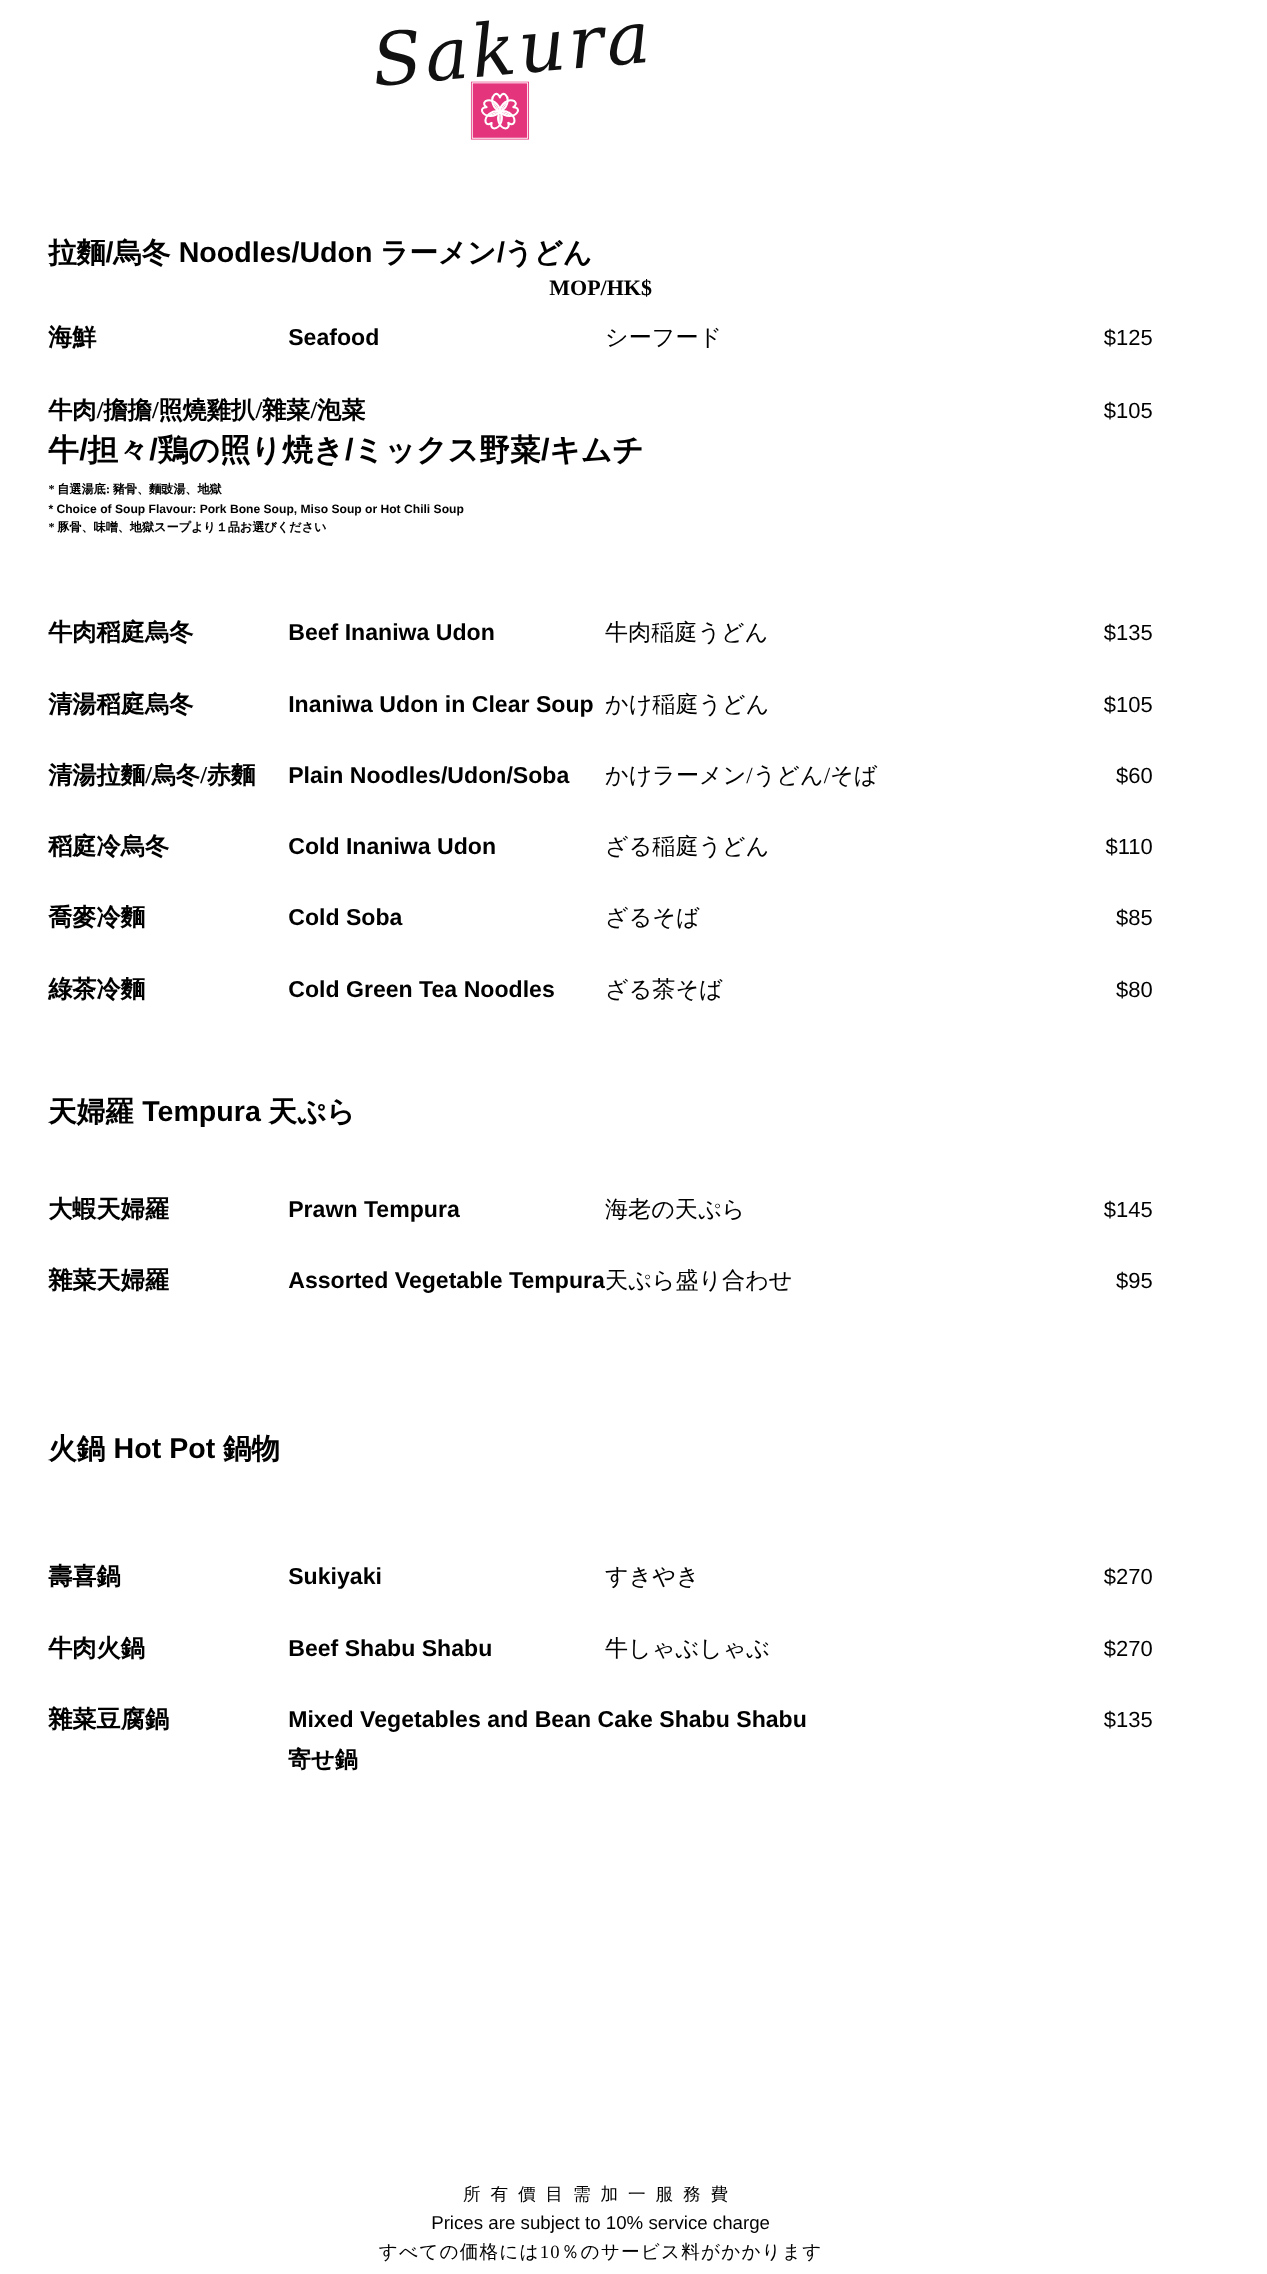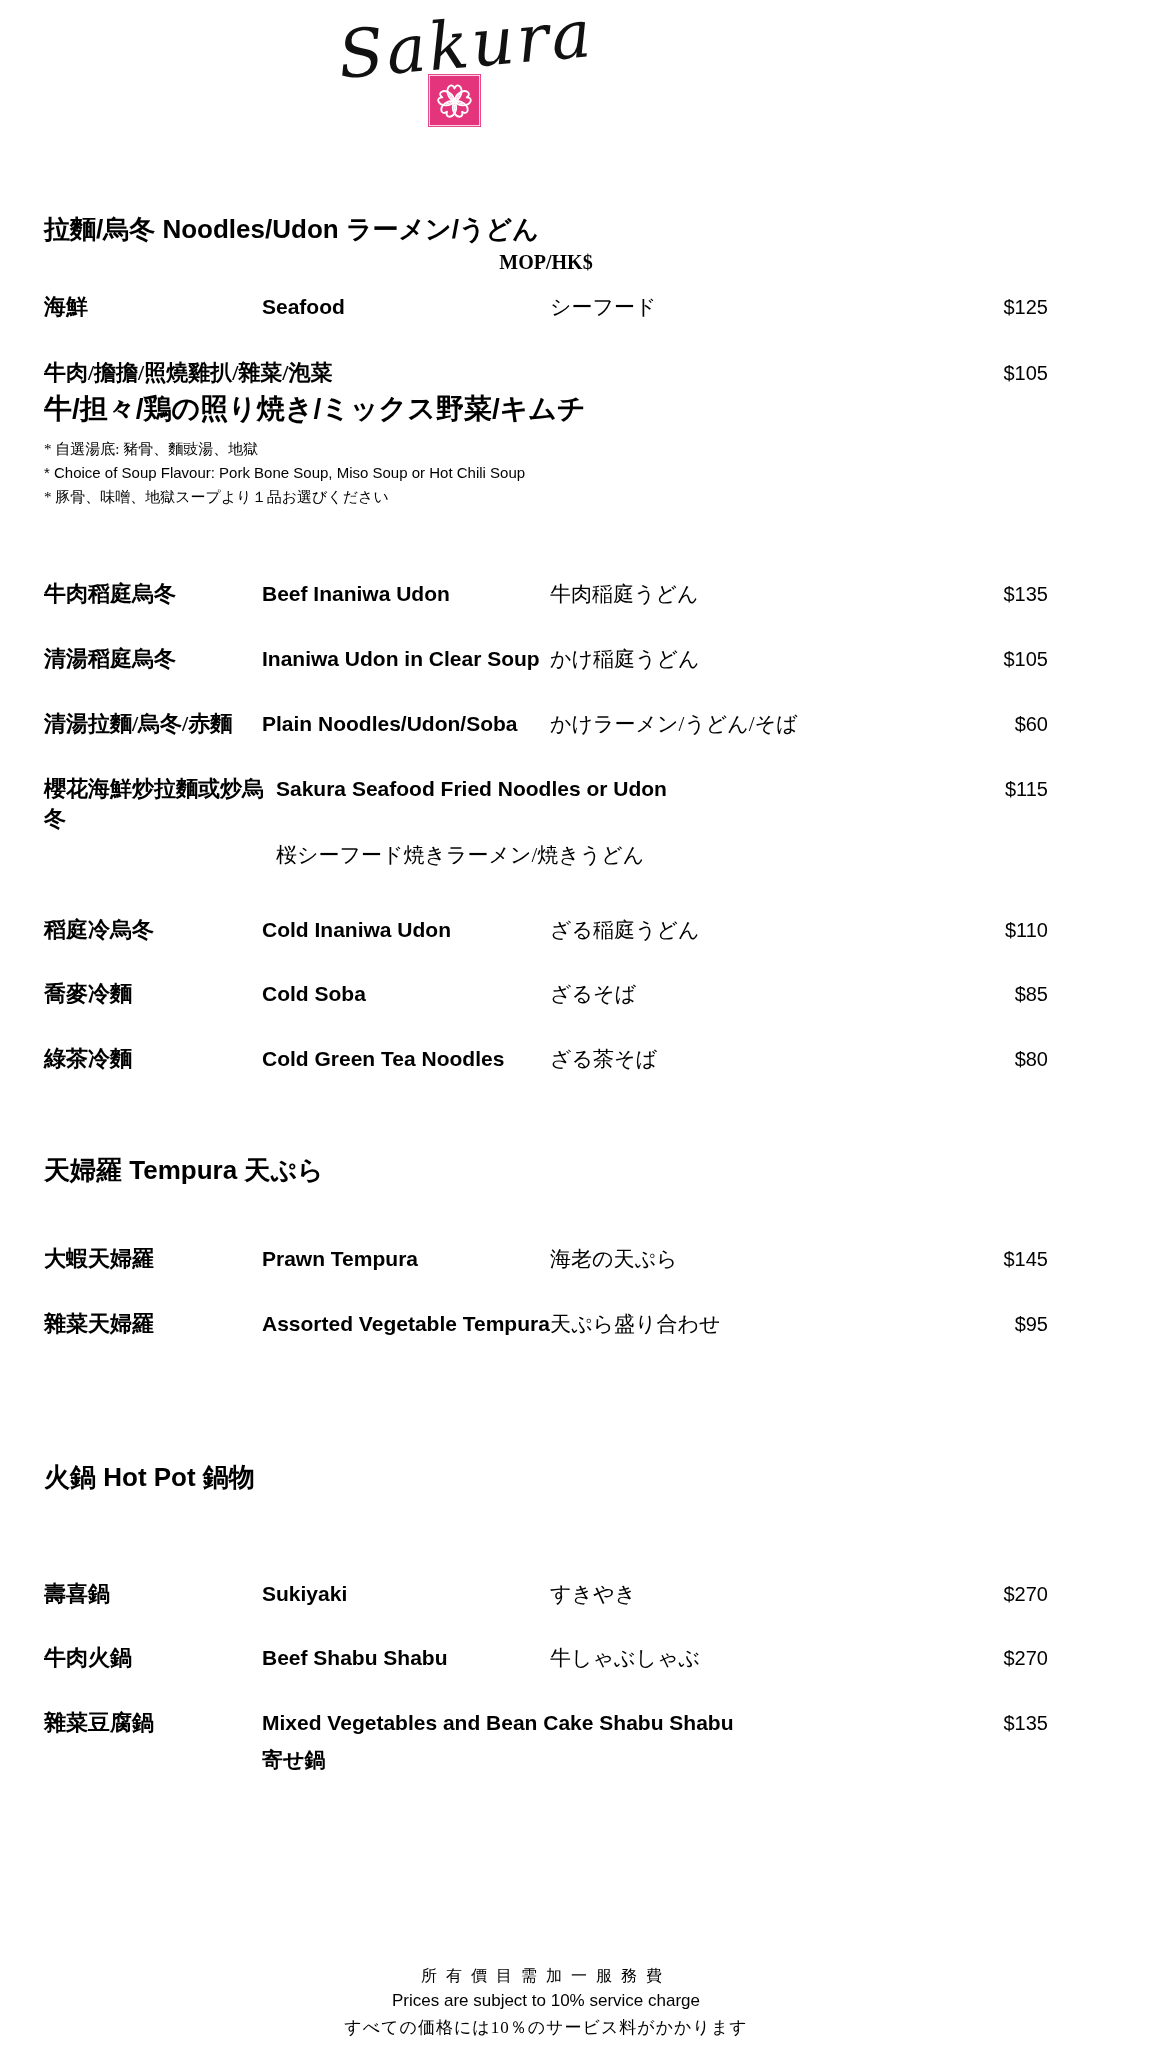--- a/index.html
+++ b/index.html
@@ -56,21 +56,21 @@
   .ja{font-size:21px;font-family:Liberation Serif, serif;}
   .price{font-size:20px;text-align:right;font-family:"Liberation Sans",sans-serif;}
 
   
   .stacked{margin-bottom:70px;}
   .stacked .head{display:grid;grid-template-columns:1fr 110px;align-items:baseline;}
   .stacked .zh-full{font-size:22px;font-weight:700;font-family:"Liberation Serif",serif;line-height:1.45;}
   .stacked .en-full{font-size:21px;font-weight:700;line-height:1.45;}
   .stacked .ja-full{font-size:28px;font-weight:700;font-family:"Liberation Sans",sans-serif;line-height:1.45;}
   .notes{margin-top:8px;line-height:1.6;}
-  .note{font-size:15px;font-weight:400;}
+  .note{font-size:11px;font-weight:700;}
   .note-zh,.note-ja{font-family:"Liberation Serif",serif;}
 
   
   .row-wide{
     display:grid;
     grid-template-columns:232px 1fr 104px;
     align-items:baseline;
     margin-bottom:44px;
     line-height:1.4;
   }
@@ -81,21 +81,21 @@
 
   .row-hotpot-wide{grid-template-columns:218px 1fr 104px;margin-bottom:34px;}
   .row-hotpot-wide .ja2{font-weight:700;font-family:"Liberation Sans",sans-serif;}
 
   .first-row{margin-top:0;}
   .rows-start{margin-top:56px;}
   .rows-start-hotpot{margin-top:84px;}
 
   
   .footer{
-    position:absolute;left:44px;bottom:26px;width:1004px;
+    position:absolute;left:44px;bottom:6px;width:1004px;
     text-align:center;line-height:1.55;
   }
   .footer .f-zh{font-size:16px;letter-spacing:9px;font-family:"Liberation Serif",serif;}
   .footer .f-en{font-size:17px;font-family:"Liberation Sans",sans-serif;}
   .footer .f-ja{font-size:17px;font-family:"Liberation Serif",serif;letter-spacing:1px;}
 </style>
 </head>
 <body>
 
 <div class="page">
@@ -164,26 +164,20 @@
       <div class="price">$105</div>
     </div>
 
     <div class="row">
       <div class="zh" lang="zh-Hant">清湯拉麵/烏冬/赤麵</div>
       <div class="en">Plain Noodles/Udon/Soba</div>
       <div class="ja" lang="ja">かけラーメン/うどん/そば</div>
       <div class="price">$60</div>
     </div>
 
-    <div class="row-wide">
-      <div class="zh" lang="zh-Hant">櫻花海鮮炒拉麵或炒烏冬</div>
-      <div class="en">Sakura Seafood Fried Noodles or Udon</div>
-      <div class="price">$115</div>
-      <div class="ja2" lang="ja">桜シーフード焼きラーメン/焼きうどん</div>
-    </div>
 
     <div class="row">
       <div class="zh" lang="zh-Hant">稻庭冷烏冬</div>
       <div class="en">Cold Inaniwa Udon</div>
       <div class="ja" lang="ja">ざる稲庭うどん</div>
       <div class="price">$110</div>
     </div>
 
     <div class="row">
       <div class="zh" lang="zh-Hant">喬麥冷麵</div>

